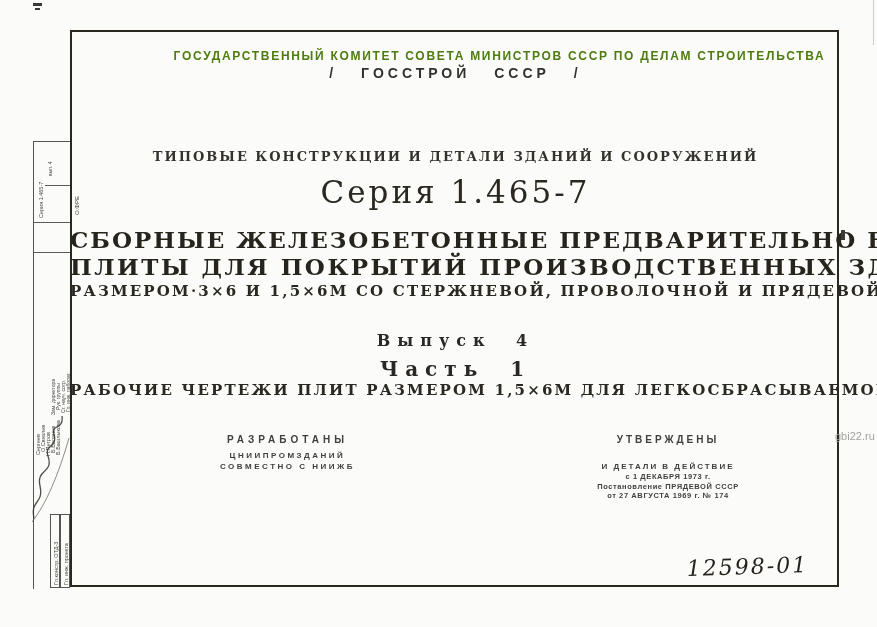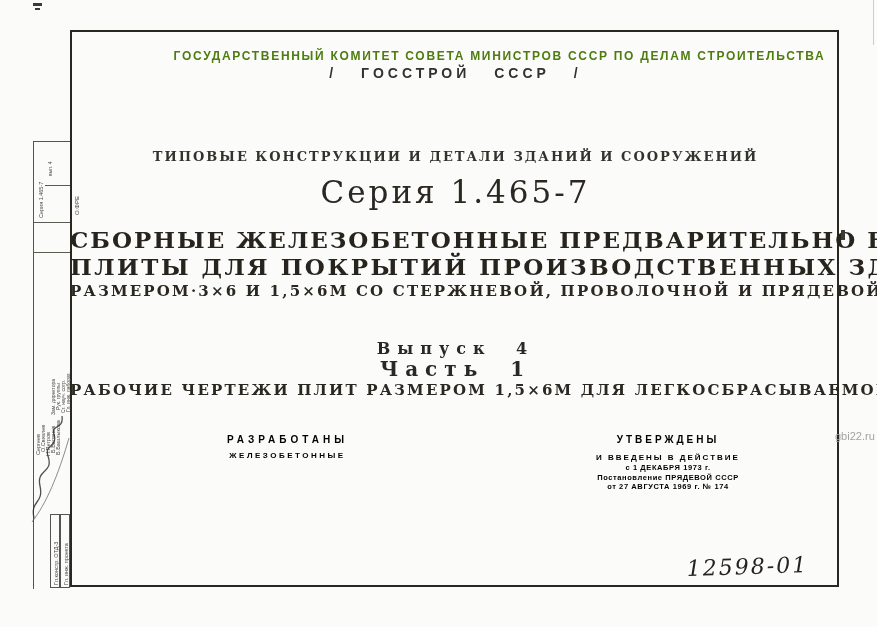--- a/index.html
+++ b/index.html
@@ -15,30 +15,30 @@
   }
   .hdr1{top:49px;font-family:Liberation Sans, sans-serif;font-weight:bold;
         font-size:12px;letter-spacing:1.7px;color:#4d7c0f;padding-left:44px;}
   .hdr2{top:65px;font-family:"Liberation Sans",sans-serif;font-weight:bold;
         font-size:14px;letter-spacing:4px;word-spacing:16px;color:#33312c;}
   .kicker{top:149px;font-weight:bold;font-size:13px;letter-spacing:2px;color:#34322c;}
   .series-title{top:174px;font-size:31px;letter-spacing:3px;color:#2b2822;}
   .t1{top:226px;font-weight:bold;font-size:23px;letter-spacing:2px;color:#27241e;}
   .t2{top:253px;font-weight:bold;font-size:23px;letter-spacing:2.5px;color:#27241e;}
   .t3{top:282px;font-weight:bold;font-size:15px;letter-spacing:2.2px;color:#2b2822;}
-  .vypusk{top:331px;font-weight:bold;font-size:16px;letter-spacing:7px;word-spacing:12px;margin-top:8px;}
+  .vypusk{top:331px;font-weight:bold;font-size:16px;letter-spacing:7px;word-spacing:12px;}
   .chast{top:357px;font-weight:bold;font-size:20px;letter-spacing:7px;word-spacing:12px;}
   .subt{top:381px;font-weight:bold;font-size:15px;letter-spacing:2.2px;color:#2b2822;}
   .block{text-align:center;font-family:"Liberation Sans",sans-serif;
-         font-weight:bold;color:#000000;filter:blur(0.2px);}
+         font-weight:bold;color:#404040;filter:blur(0.2px);}
   .dev{left:185px;top:434px;width:205px;}
   .dev-title{font-size:10px;letter-spacing:4px;margin-bottom:5px;}
   .dev-line{font-size:8px;letter-spacing:2.5px;line-height:11px;}
   .app{left:558px;top:434px;width:220px;}
-  .app-title{font-size:10px;letter-spacing:3px;margin-bottom:8px;}
+  .app-title{font-size:10px;letter-spacing:3px;margin-bottom:17px;}
   .app-line1{font-size:8px;letter-spacing:2px;line-height:10px;}
   .app-line{font-size:7.5px;letter-spacing:0.6px;line-height:9.5px;}
   .doc-num{
     left:655px;top:554px;width:185px;text-align:center;
     font-style:italic;font-size:22px;letter-spacing:2px;color:#26231d;
     transform:rotate(-2deg);
   }
   .watermark{left:835px;top:430px;font-family:"Liberation Sans",sans-serif;
              font-size:11px;color:#a3a39e;}
   
@@ -69,26 +69,27 @@
   <div class="abs ctr t1">СБОРНЫЕ ЖЕЛЕЗОБЕТОННЫЕ ПРЕДВАРИТЕЛЬНО НАПРЯЖЕННЫЕ</div>
   <div class="abs ctr t2">ПЛИТЫ ДЛЯ ПОКРЫТИЙ ПРОИЗВОДСТВЕННЫХ ЗДАНИЙ</div>
   <div class="abs ctr t3">РАЗМЕРОМ·3×6 И 1,5×6М СО СТЕРЖНЕВОЙ, ПРОВОЛОЧНОЙ И ПРЯДЕВОЙ АРМАТУРОЙ</div>
 
   <div class="abs ctr vypusk">Выпуск 4</div>
   <div class="abs ctr chast">Часть 1</div>
   <div class="abs ctr subt">РАБОЧИЕ ЧЕРТЕЖИ ПЛИТ РАЗМЕРОМ 1,5×6М ДЛЯ ЛЕГКОСБРАСЫВАЕМОЙ КРОВЛИ</div>
 
   <div class="abs block dev">
     <div class="dev-title">РАЗРАБОТАНЫ</div>
-    <div class="dev-line">ЖЕЛЕЗОБЕТОННЫЕ</div>
+    <div class="dev-line">ЦНИИПРОМЗДАНИЙ</div>
+    <div class="dev-line">СОВМЕСТНО С НИИЖБ</div>
   </div>
 
   <div class="abs block app">
     <div class="app-title">УТВЕРЖДЕНЫ</div>
-    <div class="app-line1">И ВВЕДЕНЫ В ДЕЙСТВИЕ</div>
+    <div class="app-line1">И ДЕТАЛИ В ДЕЙСТВИЕ</div>
     <div class="app-line">с 1 ДЕКАБРЯ 1973 г.</div>
     <div class="app-line">Постановление ПРЯДЕВОЙ СССР</div>
     <div class="app-line">от 27 АВГУСТА 1969 г.  № 174</div>
   </div>
 
   <div class="abs doc-num">12598-01</div>
 
   <div class="abs watermark">gbi22.ru</div>
 
   <div class="abs strip"></div>

